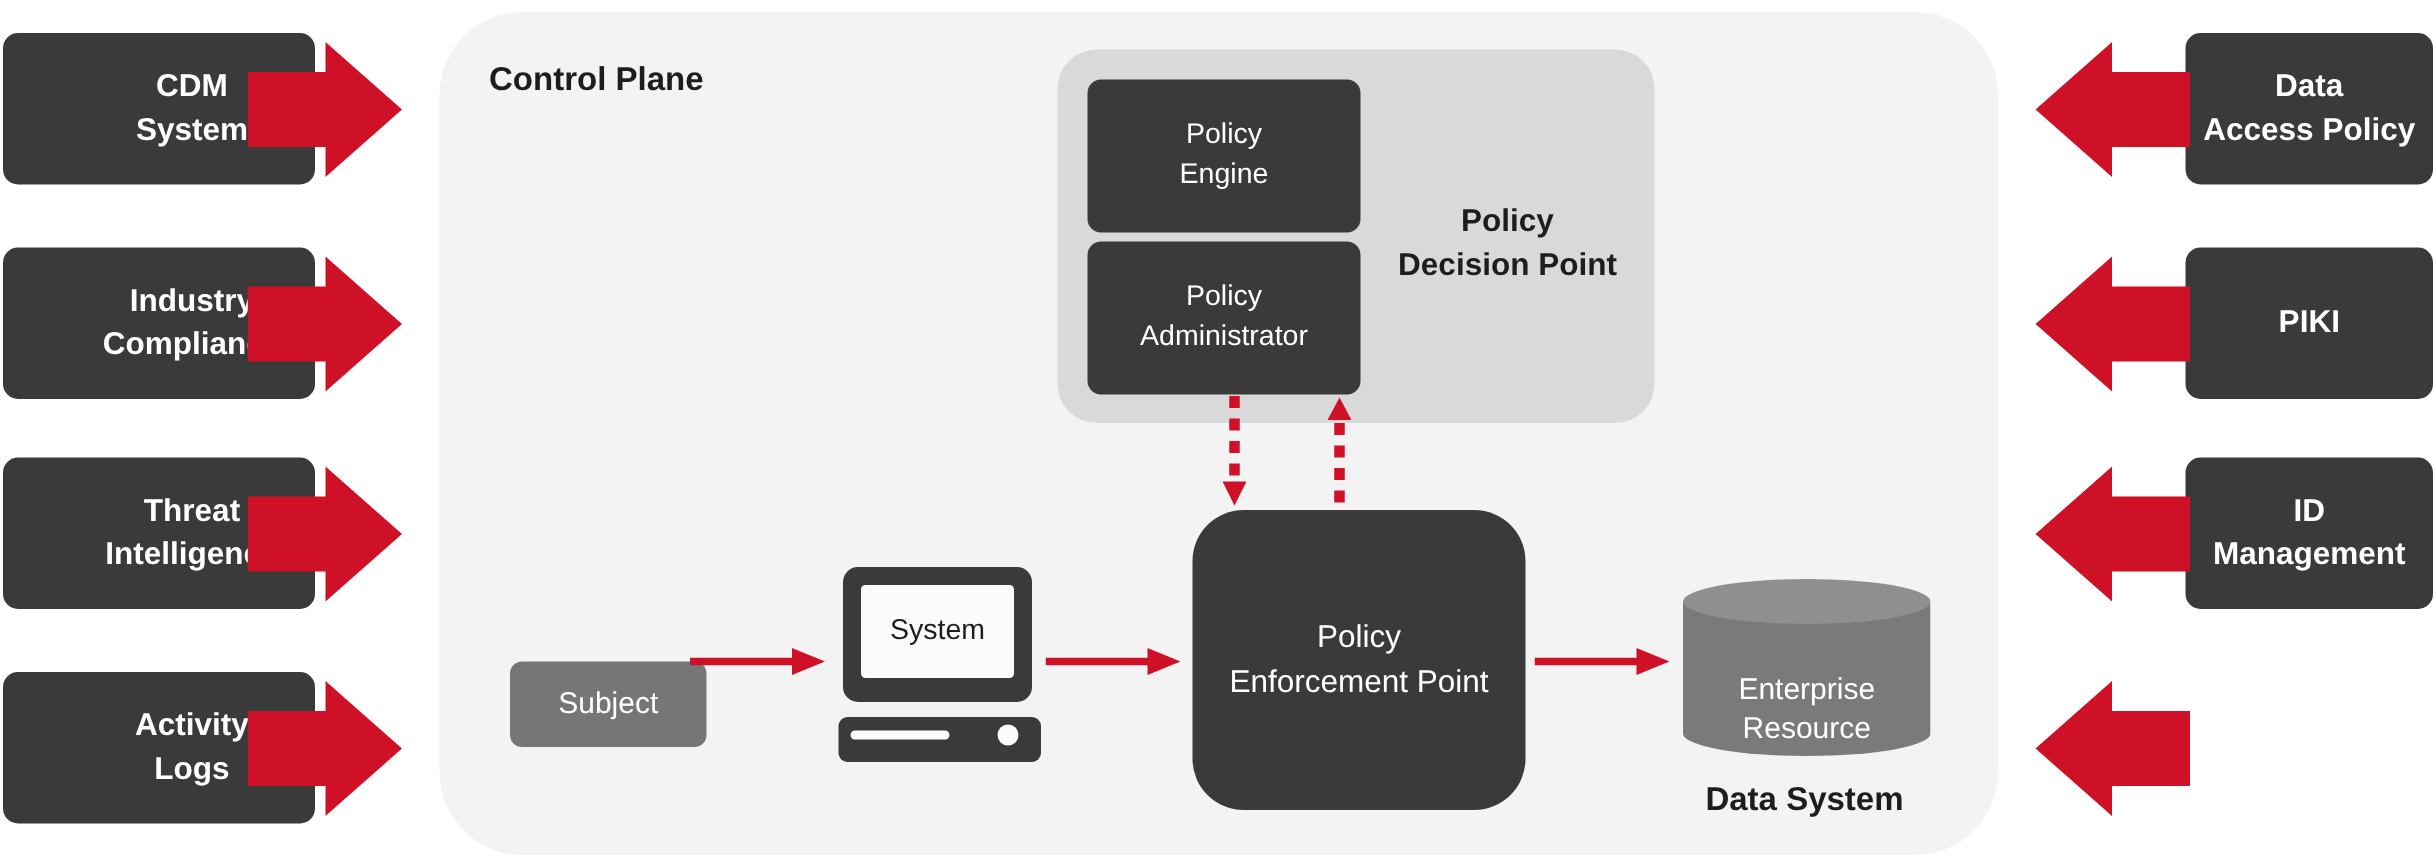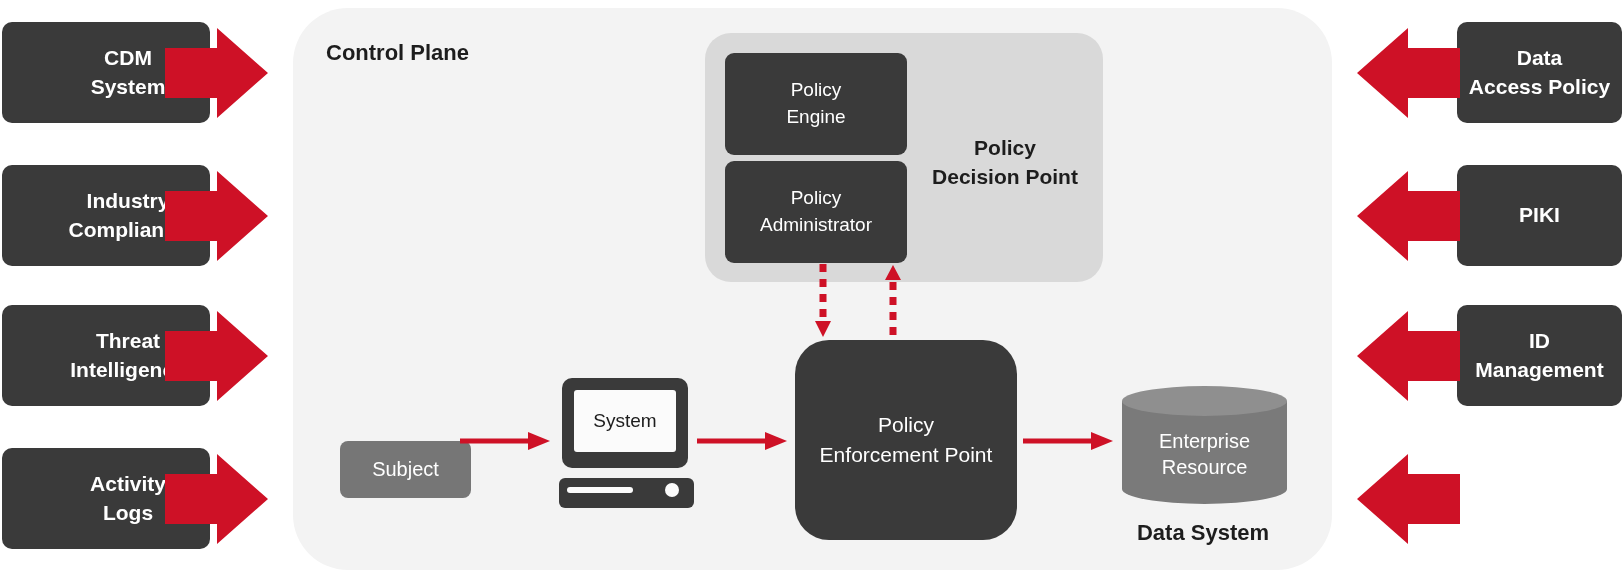--- a/index.html
+++ b/index.html
@@ -88,21 +88,21 @@
     position:absolute;left:106px;top:5px;width:14px;height:14px;
     background:#fbfbfb;border-radius:50%;
   }
   
   .flow-arrow{position:absolute;width:92px;height:18px;}
   
   .dashed-arrow{position:absolute;width:16px;height:74px;}
   
   .cylinder{position:absolute;left:1122px;top:386px;width:165px;height:120px;}
   .cylinder-label{
-    position:absolute;left:1122px;top:428px;width:165px;
+    position:absolute;left:1122px;top:447px;width:165px;
     text-align:center;color:#ffffff;font-size:20px;line-height:1.3;
   }
 </style>
 </head>
 <body>
 
 <div class="canvas">
 
   <div class="main-panel"></div>
   <div class="plane-label control-plane-label">Control Plane</div>

